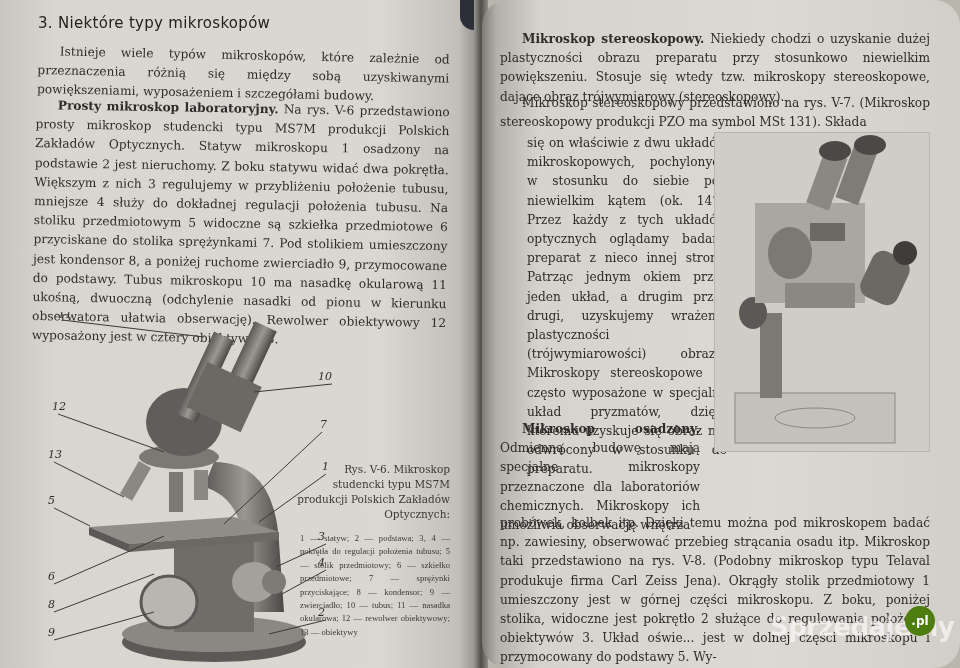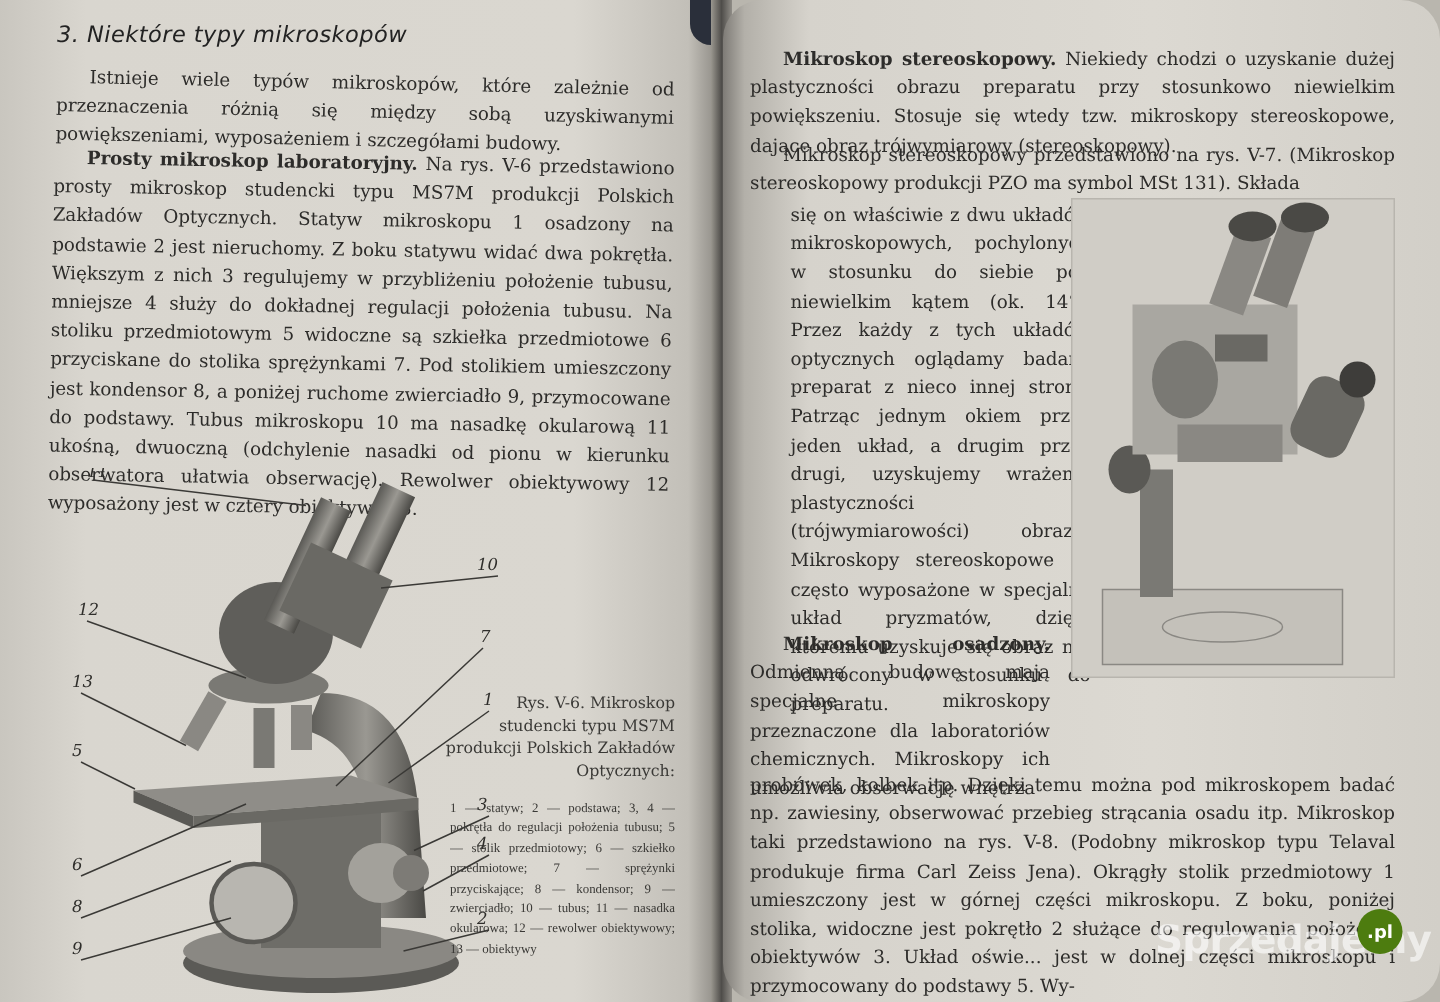--- a/index.html
+++ b/index.html
@@ -17,21 +17,21 @@
   .page.left { left:0; width:478px;
     background:linear-gradient(90deg,#c9c6bf 0%,#d9d6cf 12%,#dad7d0 80%,#c2bfb8 96%,#8f8c86 100%); }
   .page.right { left:482px; width:478px;
     background:linear-gradient(90deg,#7e7b76 0%,#b3b0a9 3%,#d6d3cc 12%,#dcd9d2 60%,#d2cfc8 100%);border-radius:26px; }
   .gutter { position:absolute; left:474px; top:0; width:14px; height:668px;
     background:linear-gradient(90deg,#9a978f,#4f4d4a 50%,#8f8c86); }
   .corner-dark { position:absolute; right:0; top:0; width:18px; height:30px;
     background:#2a2f3a; border-bottom-left-radius:14px; }
 
   .heading { position:absolute; left:38px; top:14px; font-family:"DejaVu Sans", sans-serif;
-    font-size:15px; letter-spacing:0.3px; color:#222;font-style:italic; }
+    font-size:15px; letter-spacing:0.3px; color:#222; }
   .para { position:absolute; font-size:12.2px; line-height:19.2px; text-align:justify;
     color:#2d2c2a; }
   .para b { font-weight:bold; }
   .indent { text-indent:22px; }
 
   .lp1 { left:38px; top:42px; width:412px; transform:rotate(1.2deg); transform-origin:left top; }
   .lp2 { left:36px; top:96px; width:414px; transform:rotate(1deg); transform-origin:left top; }
 
   .fig6 { position:absolute; left:28px; top:312px; width:300px; height:352px;margin-left:16px; }
   .fig6 svg { width:100%; height:100%; }

